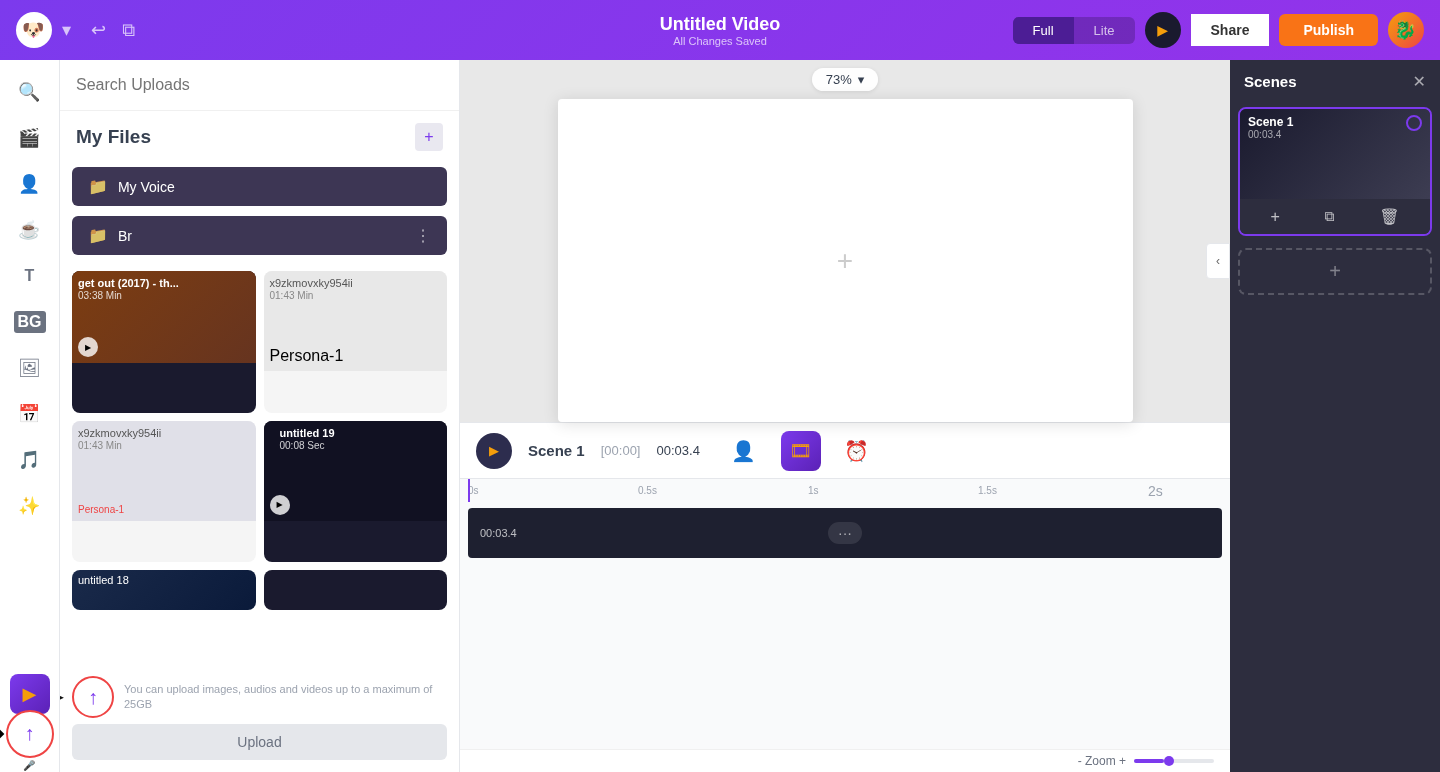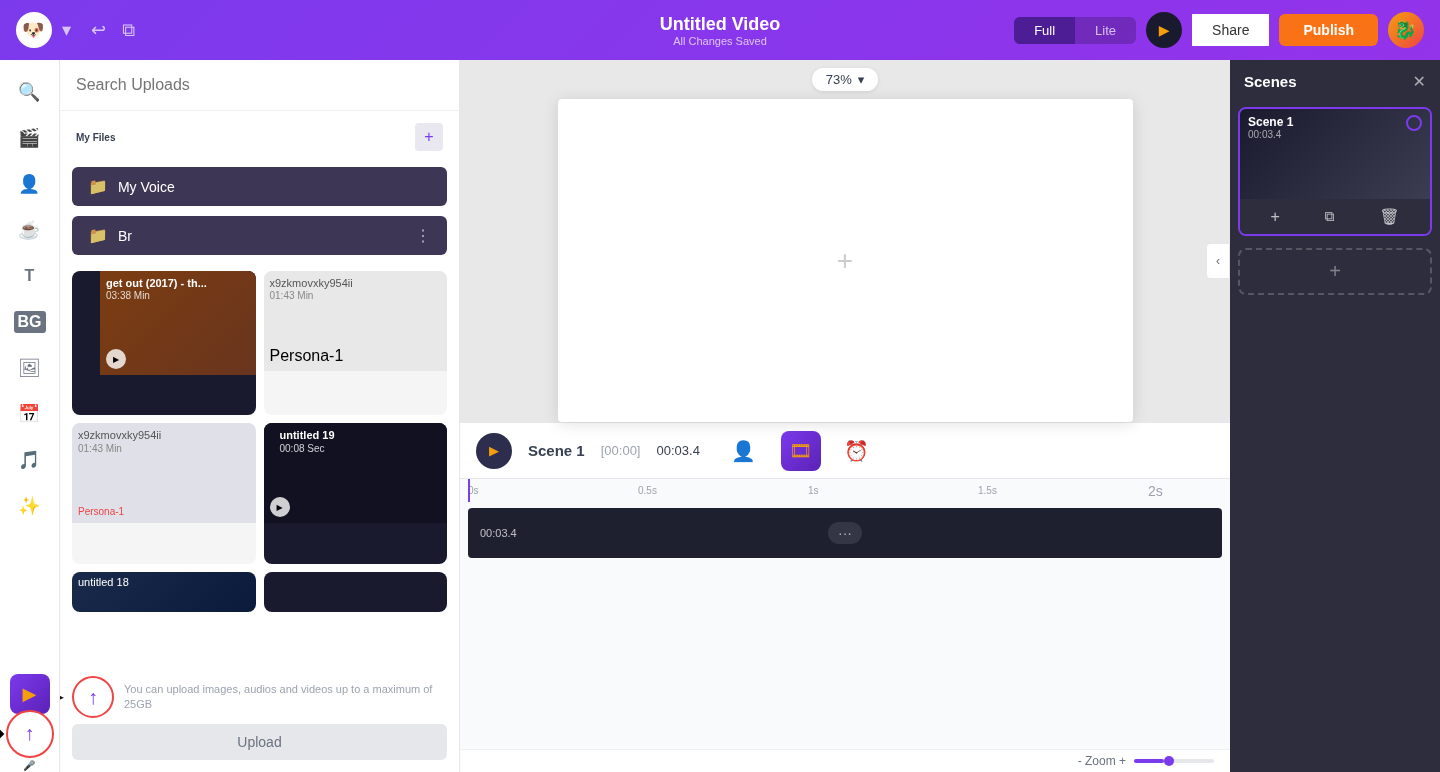--- a/index.html
+++ b/index.html
@@ -19,38 +19,38 @@
     .nav-icon-btn { background: none; border: none; color: rgba(255,255,255,0.7); cursor: pointer; font-size: 18px; padding: 4px; }
     .header-center { position: absolute; left: 50%; transform: translateX(-50%); text-align: center; }
     .header-title { color: #fff; font-size: 18px; font-weight: 600; }
     .header-subtitle { color: rgba(255,255,255,0.7); font-size: 11px; }
     .header-right { display: flex; align-items: center; gap: 10px; }
     .mode-toggle { display: flex; background: rgba(0,0,0,0.2); border-radius: 6px; overflow: hidden; }
     .mode-btn { padding: 6px 20px; border: none; cursor: pointer; font-size: 13px; font-weight: 500; }
     .mode-btn.active { background: #4c1d95; color: #fff; }
     .mode-btn.inactive { background: transparent; color: rgba(255,255,255,0.7); }
     .play-btn-header { width: 36px; height: 36px; background: #1a1a2e; border-radius: 50%; border: none; cursor: pointer; display: flex; align-items: center; justify-content: center; color: #f59e0b; font-size: 14px; }
-    .share-btn { padding: 8px 20px; background: #fff; color: #333; border: none; border-radius: 0; font-size: 14px; font-weight: 400; cursor: pointer; }
+    .share-btn { padding: 8px 20px; background: #fff; color: #333; border: none; border-radius: 0; font-size: 14px; font-weight: 700; cursor: pointer; }
     .publish-btn { padding: 8px 24px; background: #f97316; color: #fff; border: none; border-radius: 6px; font-size: 14px; font-weight: 600; cursor: pointer; }
     .avatar-btn { width: 36px; height: 36px; border-radius: 50%; overflow: hidden; cursor: pointer; border: none; background: #ccc; }
 
     
     .main-layout { display: flex; width: 100%; height: calc(772px - 60px); }
 
     
     .icon-sidebar { width: 60px; height: 100%; background: #fff; display: flex; flex-direction: column; align-items: center; padding: 12px 0; gap: 6px; border-right: 1px solid #e5e7eb; }
     .icon-sidebar-item { width: 40px; height: 40px; display: flex; align-items: center; justify-content: center; border-radius: 8px; cursor: pointer; color: #6b7280; font-size: 18px; position: relative; }
     .icon-sidebar-item.active { color: #7c3aed; }
 
     
     .uploads-panel { width: 400px; height: 100%; background: #fff; border-right: 1px solid #e5e7eb; display: flex; flex-direction: column; overflow: hidden; }
     .uploads-search-wrap { padding: 16px; border-bottom: 1px solid #f0f0f0; }
     .uploads-search { width: 100%; border: none; outline: none; font-size: 16px; color: #9ca3af; background: transparent; }
     .my-files-header { display: flex; align-items: center; justify-content: space-between; padding: 12px 16px; }
-    .my-files-title { font-size: 10px; font-weight: 600; color: #374151; }
+    .my-files-title { font-size: 19px; font-weight: 600; color: #374151; }
     .add-btn { width: 28px; height: 28px; background: #e9e8f0; border: none; border-radius: 4px; cursor: pointer; font-size: 16px; color: #7c3aed; display: flex; align-items: center; justify-content: center; }
     .folder-item { display: flex; align-items: center; gap: 10px; padding: 10px 16px; background: #3d3654; margin: 4px 12px; border-radius: 6px; cursor: pointer; color: #fff; }
     .folder-icon { font-size: 16px; opacity: 0.8; }
     .folder-name { flex: 1; font-size: 14px; font-weight: 500; }
     .folder-dots { color: rgba(255,255,255,0.6); font-size: 16px; }
 
     .files-grid { display: grid; grid-template-columns: 1fr 1fr; gap: 8px; padding: 12px; overflow-y: auto; flex: 1; }
     .file-card { position: relative; border-radius: 8px; overflow: hidden; cursor: pointer; }
     .file-title { color: #fff; font-size: 11px; font-weight: 600; line-height: 1.2; }
     .file-duration { color: rgba(255,255,255,0.8); font-size: 10px; }
@@ -169,21 +169,21 @@
     </div>
     <div class="folder-item" style="margin-top:6px;">
       <span class="folder-icon">📁</span>
       <span class="folder-name">Br</span>
       <span class="folder-dots">⋮</span>
     </div>
 
     <div class="files-grid">
 
       <div class="file-card" style="background:#1a1a2e;">
-        <div style="width:100%;height:104px;background:linear-gradient(135deg,#3d1a08,#6b3010);position:relative;overflow:hidden;margin-left:28px;">
+        <div style="width:100%;height:92px;background:linear-gradient(135deg,#3d1a08,#6b3010);position:relative;overflow:hidden;">
           <div style="position:absolute;inset:0;background:linear-gradient(135deg,rgba(139,69,19,0.8),rgba(101,52,33,0.9));"></div>
           <div style="position:absolute;top:6px;left:6px;right:6px;">
             <div class="file-title" style="color:#fff;font-size:11px;font-weight:600;line-height:1.2;">get out (2017) - th...</div>
             <div class="file-duration" style="color:rgba(255,255,255,0.8);font-size:10px;">03:38 Min</div>
           </div>
           <div style="position:absolute;bottom:6px;left:6px;width:20px;height:20px;background:rgba(255,255,255,0.8);border-radius:50%;display:flex;align-items:center;justify-content:center;font-size:8px;">▶</div>
         </div>
       </div>
 
       <div class="file-card" style="background:#f5f5f5;">

